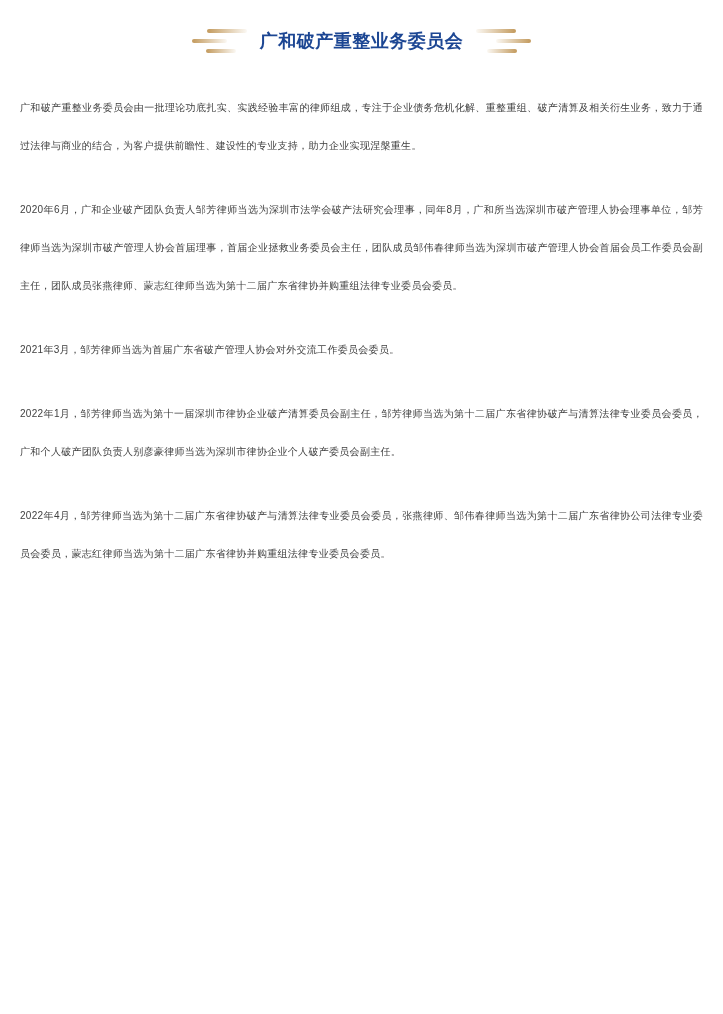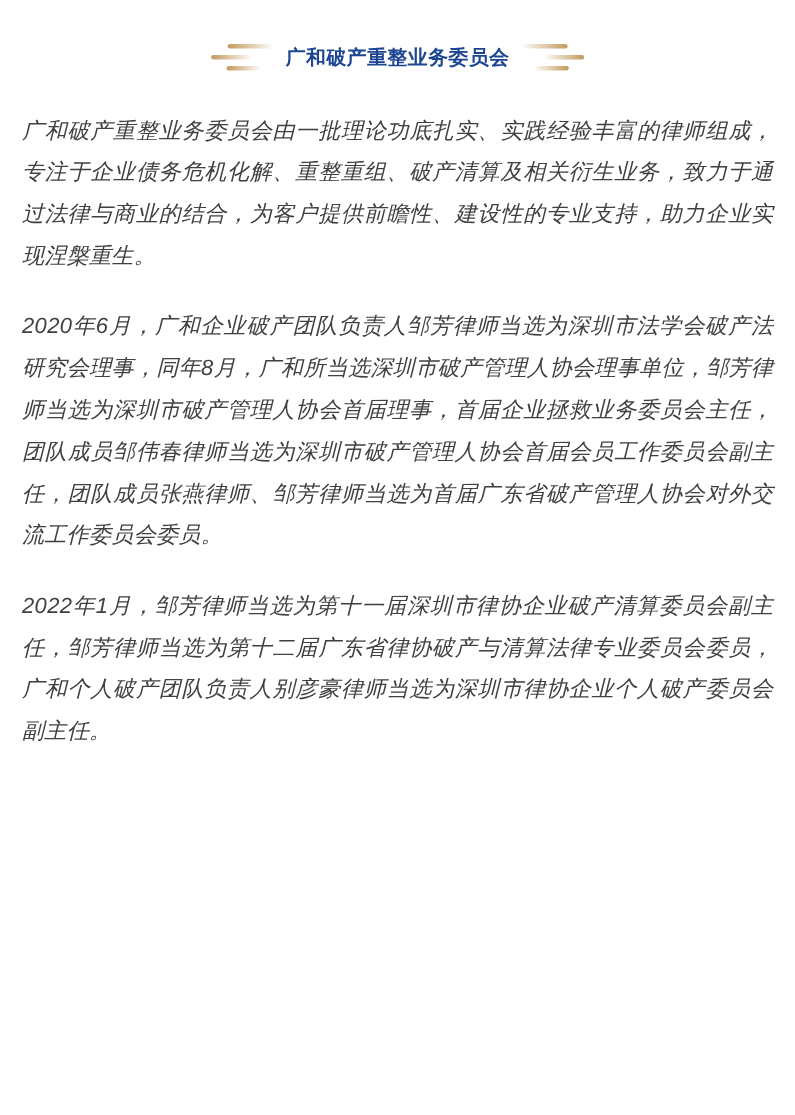--- a/index.html
+++ b/index.html
@@ -10,21 +10,21 @@
   body {
     width: 723px;
     height: 1014px;
     overflow: hidden;
     font-family: "Liberation Sans", "DejaVu Sans", sans-serif;
   }
   .header {
     display: flex;
     justify-content: center;
     align-items: center;
-    padding-top: 40px;
+    padding-top: 29px;
     gap: 13px;
   }
   .page-title {
     font-size: 18px;
     font-weight: bold;
     color: #1c4693;
     letter-spacing: 0.5px;
     white-space: nowrap;
   }
   .deco {
@@ -46,26 +46,25 @@
   
   .deco-right { align-items: flex-end; }
   .deco-right .bar { background: linear-gradient(to left, #c39a5d, rgba(222, 200, 160, 0.12)); }
   .deco-right .b1 { width: 40px; margin-right: 15px; }
   .deco-right .b2 { width: 35px; margin-right: 0; }
   .deco-right .b3 { width: 30px; margin-right: 14px; }
 
   .article {
     margin: 36px 20px 0 20px;
     color: #404040;
-    font-size: 20px;
+    font-size: 10px;
     line-height: 38px;
     letter-spacing: 0.3px;
     text-align: justify;
     text-justify: inter-ideograph;
-    font-style: italic;
   }
   .article p {
     margin: 0 0 26px 0;
   }
   .article p:last-child {
     margin-bottom: 0;
   }
 </style>
 </head>
 <body>
@@ -79,15 +78,17 @@
   <div class="page-title">广和破产重整业务委员会</div>
   <div class="deco deco-right">
     <div class="bar b1"></div>
     <div class="bar b2"></div>
     <div class="bar b3"></div>
   </div>
 </div>
 
 <div class="article">
   <p>广和破产重整业务委员会由一批理论功底扎实、实践经验丰富的律师组成，专注于企业债务危机化解、重整重组、破产清算及相关衍生业务，致力于通过法律与商业的结合，为客户提供前瞻性、建设性的专业支持，助力企业实现涅槃重生。</p>
-  <p>2020年6月，广和企业破产团队负责人邹芳律师当选为深圳市法学会破产法研究会理事，同年8月，广和所当选深圳市破产管理人协会理事单位，邹芳律师当选为深圳市破产管理人协会首届理事，首届企业拯救业务委员会主任，团队成员邹伟春律师当选为深圳市破产管理人协会首届会员工作委员会副主任，团队成员张燕律师、邹芳律师当选为首届广东省破产管理人协会对外交流工作委员会委员。</p>
+  <p>2020年6月，广和企业破产团队负责人邹芳律师当选为深圳市法学会破产法研究会理事，同年8月，广和所当选深圳市破产管理人协会理事单位，邹芳律师当选为深圳市破产管理人协会首届理事，首届企业拯救业务委员会主任，团队成员邹伟春律师当选为深圳市破产管理人协会首届会员工作委员会副主任，团队成员张燕律师、蒙志红律师当选为第十二届广东省律协并购重组法律专业委员会委员。</p>
+  <p>2021年3月，邹芳律师当选为首届广东省破产管理人协会对外交流工作委员会委员。</p>
   <p>2022年1月，邹芳律师当选为第十一届深圳市律协企业破产清算委员会副主任，邹芳律师当选为第十二届广东省律协破产与清算法律专业委员会委员，广和个人破产团队负责人别彦豪律师当选为深圳市律协企业个人破产委员会副主任。</p>
+  <p>2022年4月，邹芳律师当选为第十二届广东省律协破产与清算法律专业委员会委员，张燕律师、邹伟春律师当选为第十二届广东省律协公司法律专业委员会委员，蒙志红律师当选为第十二届广东省律协并购重组法律专业委员会委员。</p>
 </div>
 
 </body></html>

